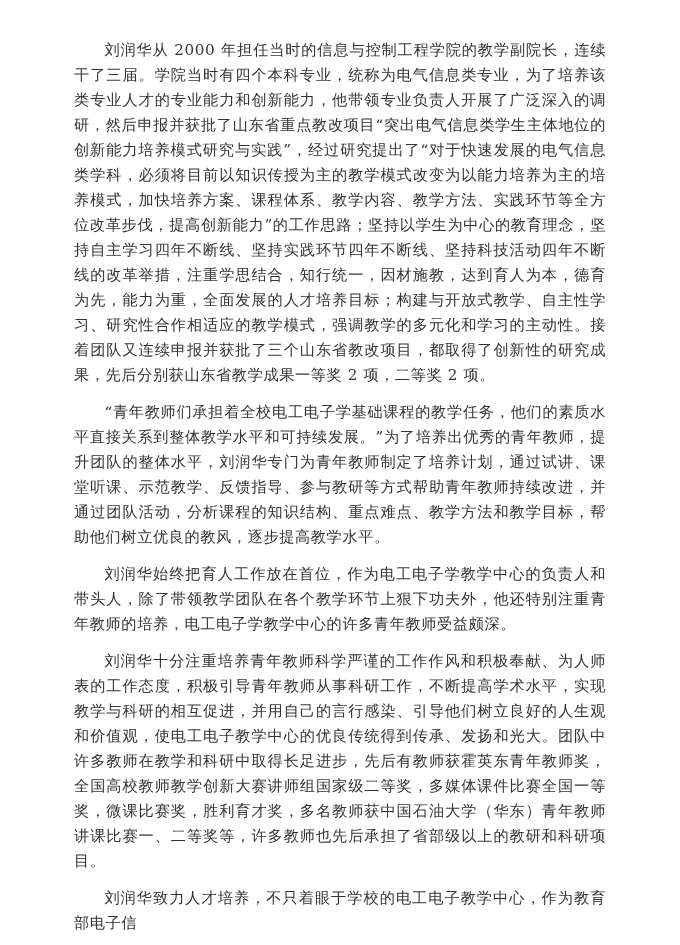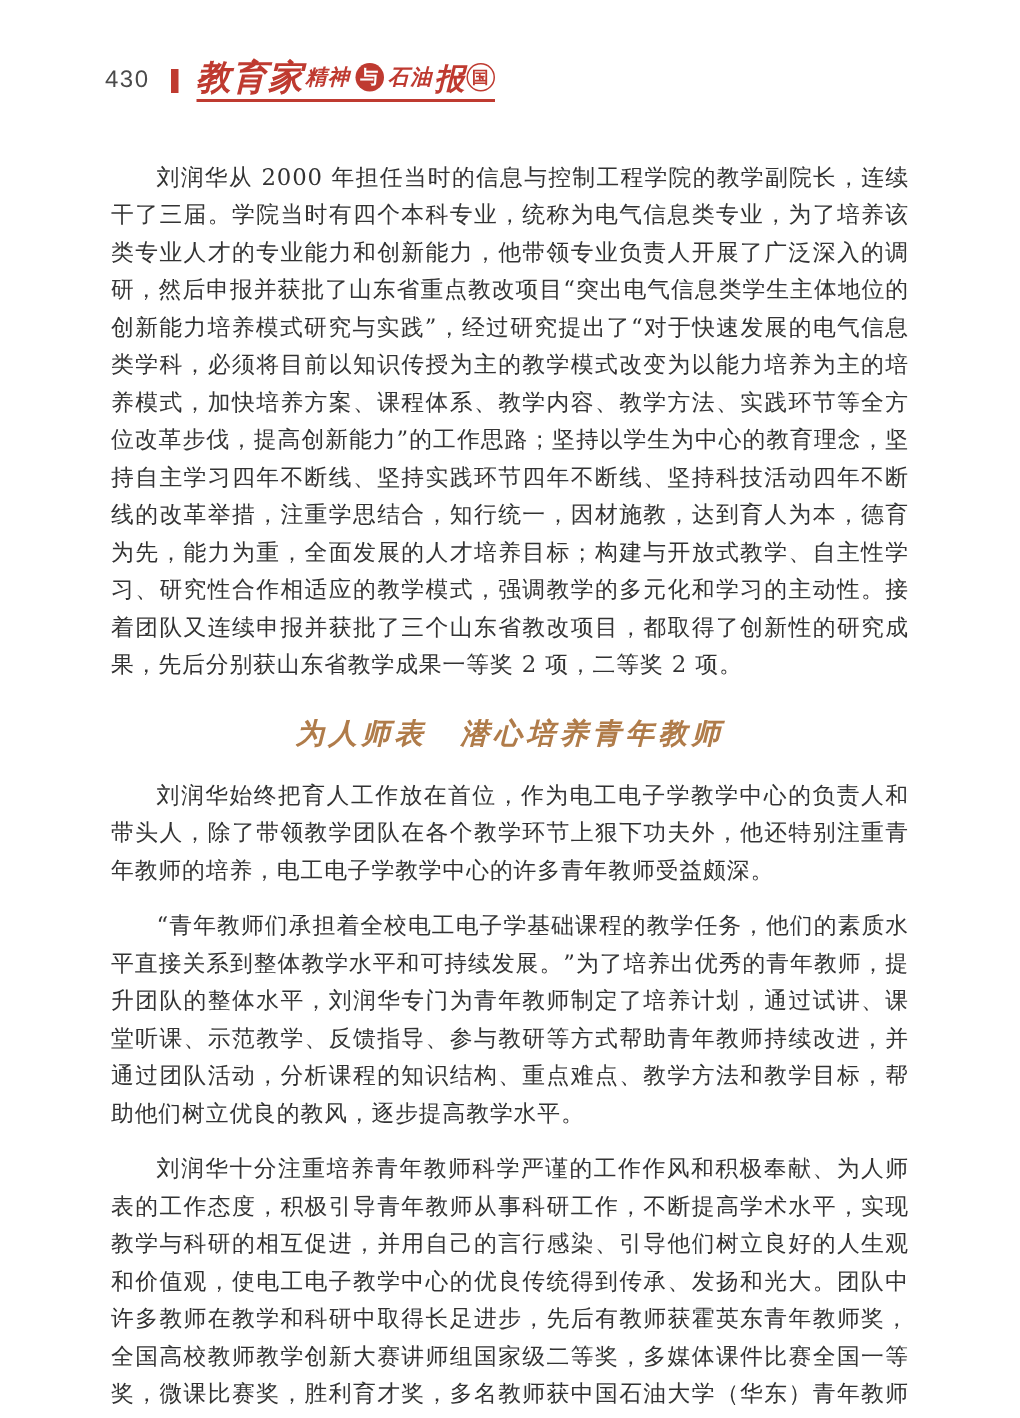--- a/index.html
+++ b/index.html
@@ -96,37 +96,24 @@
     letter-spacing: 3px;
     color: #b07c4a;
     font-family: "DejaVu Serif", "Liberation Serif", serif;
   }
 </style>
 </head>
 <body>
 
 <div class="page">
 
-  <div class="running-head">
-    <span class="page-number">430</span>
-    <span class="head-divider"></span>
-    <span class="book-logo">
-      <span class="logo-big">教育家</span>
-      <span class="logo-small">精神</span>
-      <span class="logo-circle-solid">与</span>
-      <span class="logo-small">石油</span>
-      <span class="logo-mid">报</span>
-      <span class="logo-circle-outline">国</span>
-    </span>
-  </div>
 
   <div class="article">
     <p>刘润华从 2000 年担任当时的信息与控制工程学院的教学副院长，连续干了三届。学院当时有四个本科专业，统称为电气信息类专业，为了培养该类专业人才的专业能力和创新能力，他带领专业负责人开展了广泛深入的调研，然后申报并获批了山东省重点教改项目“突出电气信息类学生主体地位的创新能力培养模式研究与实践”，经过研究提出了“对于快速发展的电气信息类学科，必须将目前以知识传授为主的教学模式改变为以能力培养为主的培养模式，加快培养方案、课程体系、教学内容、教学方法、实践环节等全方位改革步伐，提高创新能力”的工作思路；坚持以学生为中心的教育理念，坚持自主学习四年不断线、坚持实践环节四年不断线、坚持科技活动四年不断线的改革举措，注重学思结合，知行统一，因材施教，达到育人为本，德育为先，能力为重，全面发展的人才培养目标；构建与开放式教学、自主性学习、研究性合作相适应的教学模式，强调教学的多元化和学习的主动性。接着团队又连续申报并获批了三个山东省教改项目，都取得了创新性的研究成果，先后分别获山东省教学成果一等奖 2 项，二等奖 2 项。</p>
 
-    <h2 class="section-heading">为人师表　潜心培养青年教师</h2>
 
+    <p>“青年教师们承担着全校电工电子学基础课程的教学任务，他们的素质水平直接关系到整体教学水平和可持续发展。”为了培养出优秀的青年教师，提升团队的整体水平，刘润华专门为青年教师制定了培养计划，通过试讲、课堂听课、示范教学、反馈指导、参与教研等方式帮助青年教师持续改进，并通过团队活动，分析课程的知识结构、重点难点、教学方法和教学目标，帮助他们树立优良的教风，逐步提高教学水平。</p>
     <p>刘润华始终把育人工作放在首位，作为电工电子学教学中心的负责人和带头人，除了带领教学团队在各个教学环节上狠下功夫外，他还特别注重青年教师的培养，电工电子学教学中心的许多青年教师受益颇深。</p>
-    <p>“青年教师们承担着全校电工电子学基础课程的教学任务，他们的素质水平直接关系到整体教学水平和可持续发展。”为了培养出优秀的青年教师，提升团队的整体水平，刘润华专门为青年教师制定了培养计划，通过试讲、课堂听课、示范教学、反馈指导、参与教研等方式帮助青年教师持续改进，并通过团队活动，分析课程的知识结构、重点难点、教学方法和教学目标，帮助他们树立优良的教风，逐步提高教学水平。</p>
     <p>刘润华十分注重培养青年教师科学严谨的工作作风和积极奉献、为人师表的工作态度，积极引导青年教师从事科研工作，不断提高学术水平，实现教学与科研的相互促进，并用自己的言行感染、引导他们树立良好的人生观和价值观，使电工电子教学中心的优良传统得到传承、发扬和光大。团队中许多教师在教学和科研中取得长足进步，先后有教师获霍英东青年教师奖，全国高校教师教学创新大赛讲师组国家级二等奖，多媒体课件比赛全国一等奖，微课比赛奖，胜利育才奖，多名教师获中国石油大学（华东）青年教师讲课比赛一、二等奖等，许多教师也先后承担了省部级以上的教研和科研项目。</p>
     <p>刘润华致力人才培养，不只着眼于学校的电工电子教学中心，作为教育部电子信</p>
   </div>
 
 </div>
 
 </body></html>

